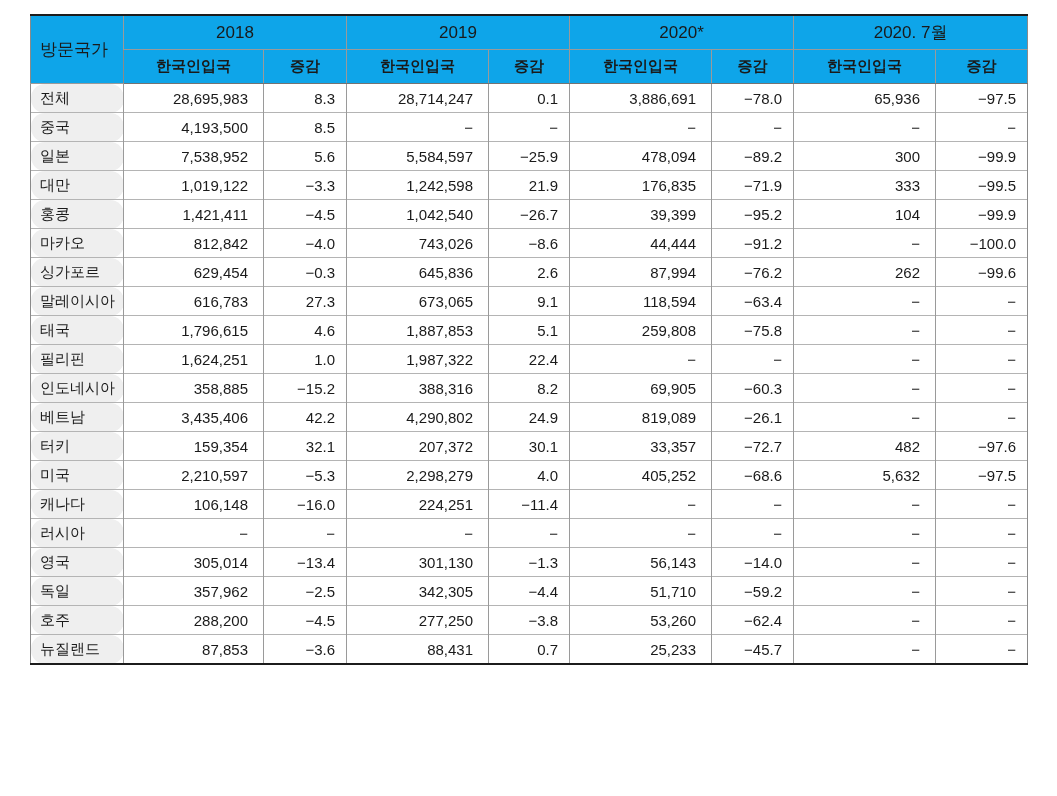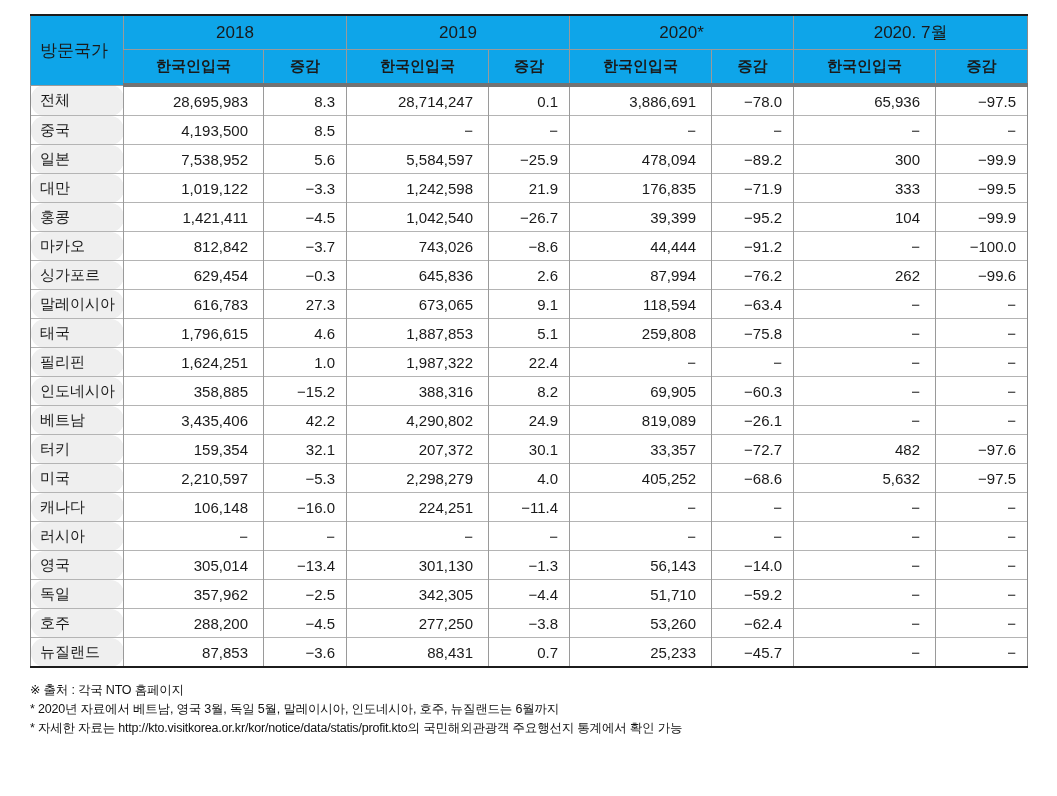--- a/index.html
+++ b/index.html
@@ -22,21 +22,21 @@
   }
   .stats th, .stats td {
     border-left:1px solid #9a9a9a;
     font-weight:normal; padding:0; text-align:center; vertical-align:middle;
     overflow:hidden; white-space:nowrap;
   }
   .stats tr > *:first-child { border-left:1px solid #8a8a8a; }
   .stats tr > *:last-child { border-right:1px solid #8a8a8a; }
   .stats thead th { background:#0ea5e9; }
   .stats thead tr.years th { font-size:17px; height:33px; border-bottom:1px solid #9a9a9a; }
-  .stats thead tr.subs th { font-size:15px; font-weight:bold; height:33px; border-bottom:4px solid #737373; }
+  .stats thead tr.subs th { font-size:15px; font-weight:bold; height:33px; border-bottom:1px solid #737373; }
   .stats th.corner {
     font-size:15px; font-weight:normal; text-align:left; padding-left:9px;
     border-bottom:1px solid #6e6e6e;
   }
   .stats tbody td { height:28px; font-size:15px; border-top:1px solid #b4b4b4; }
   .stats tbody tr:first-child td { border-top:none; }
   .stats td.country { background:#efefef; text-align:left; padding-left:9px;border-radius:14px; }
   .stats td.cnt { text-align:right; padding-right:15px; }
   .stats td.chg { text-align:right; padding-right:11px; }
 
@@ -131,21 +131,21 @@
           <td class="cnt">1,042,540</td>
           <td class="chg">−26.7</td>
           <td class="cnt">39,399</td>
           <td class="chg">−95.2</td>
           <td class="cnt">104</td>
           <td class="chg">−99.9</td>
         </tr>
         <tr>
           <td class="country">마카오</td>
           <td class="cnt">812,842</td>
-          <td class="chg">−3.7</td>
+          <td class="chg">−4.0</td>
           <td class="cnt">743,026</td>
           <td class="chg">−8.6</td>
           <td class="cnt">44,444</td>
           <td class="chg">−91.2</td>
           <td class="cnt">−</td>
           <td class="chg">−100.0</td>
         </tr>
         <tr>
           <td class="country">싱가포르</td>
           <td class="cnt">629,454</td>
@@ -296,19 +296,14 @@
           <td class="cnt">88,431</td>
           <td class="chg">0.7</td>
           <td class="cnt">25,233</td>
           <td class="chg">−45.7</td>
           <td class="cnt">−</td>
           <td class="chg">−</td>
         </tr>
       </tbody>
   </table>
 
-  <div class="footnotes">
-    <div>※ 출처 : 각국 NTO 홈페이지</div>
-    <div>* 2020년 자료에서 베트남, 영국 3월, 독일 5월, 말레이시아, 인도네시아, 호주, 뉴질랜드는 6월까지</div>
-    <div>* 자세한 자료는 http://kto.visitkorea.or.kr/kor/notice/data/statis/profit.kto의 국민해외관광객 주요행선지 통계에서 확인 가능</div>
-  </div>
 
 </div>
 
 </body></html>

